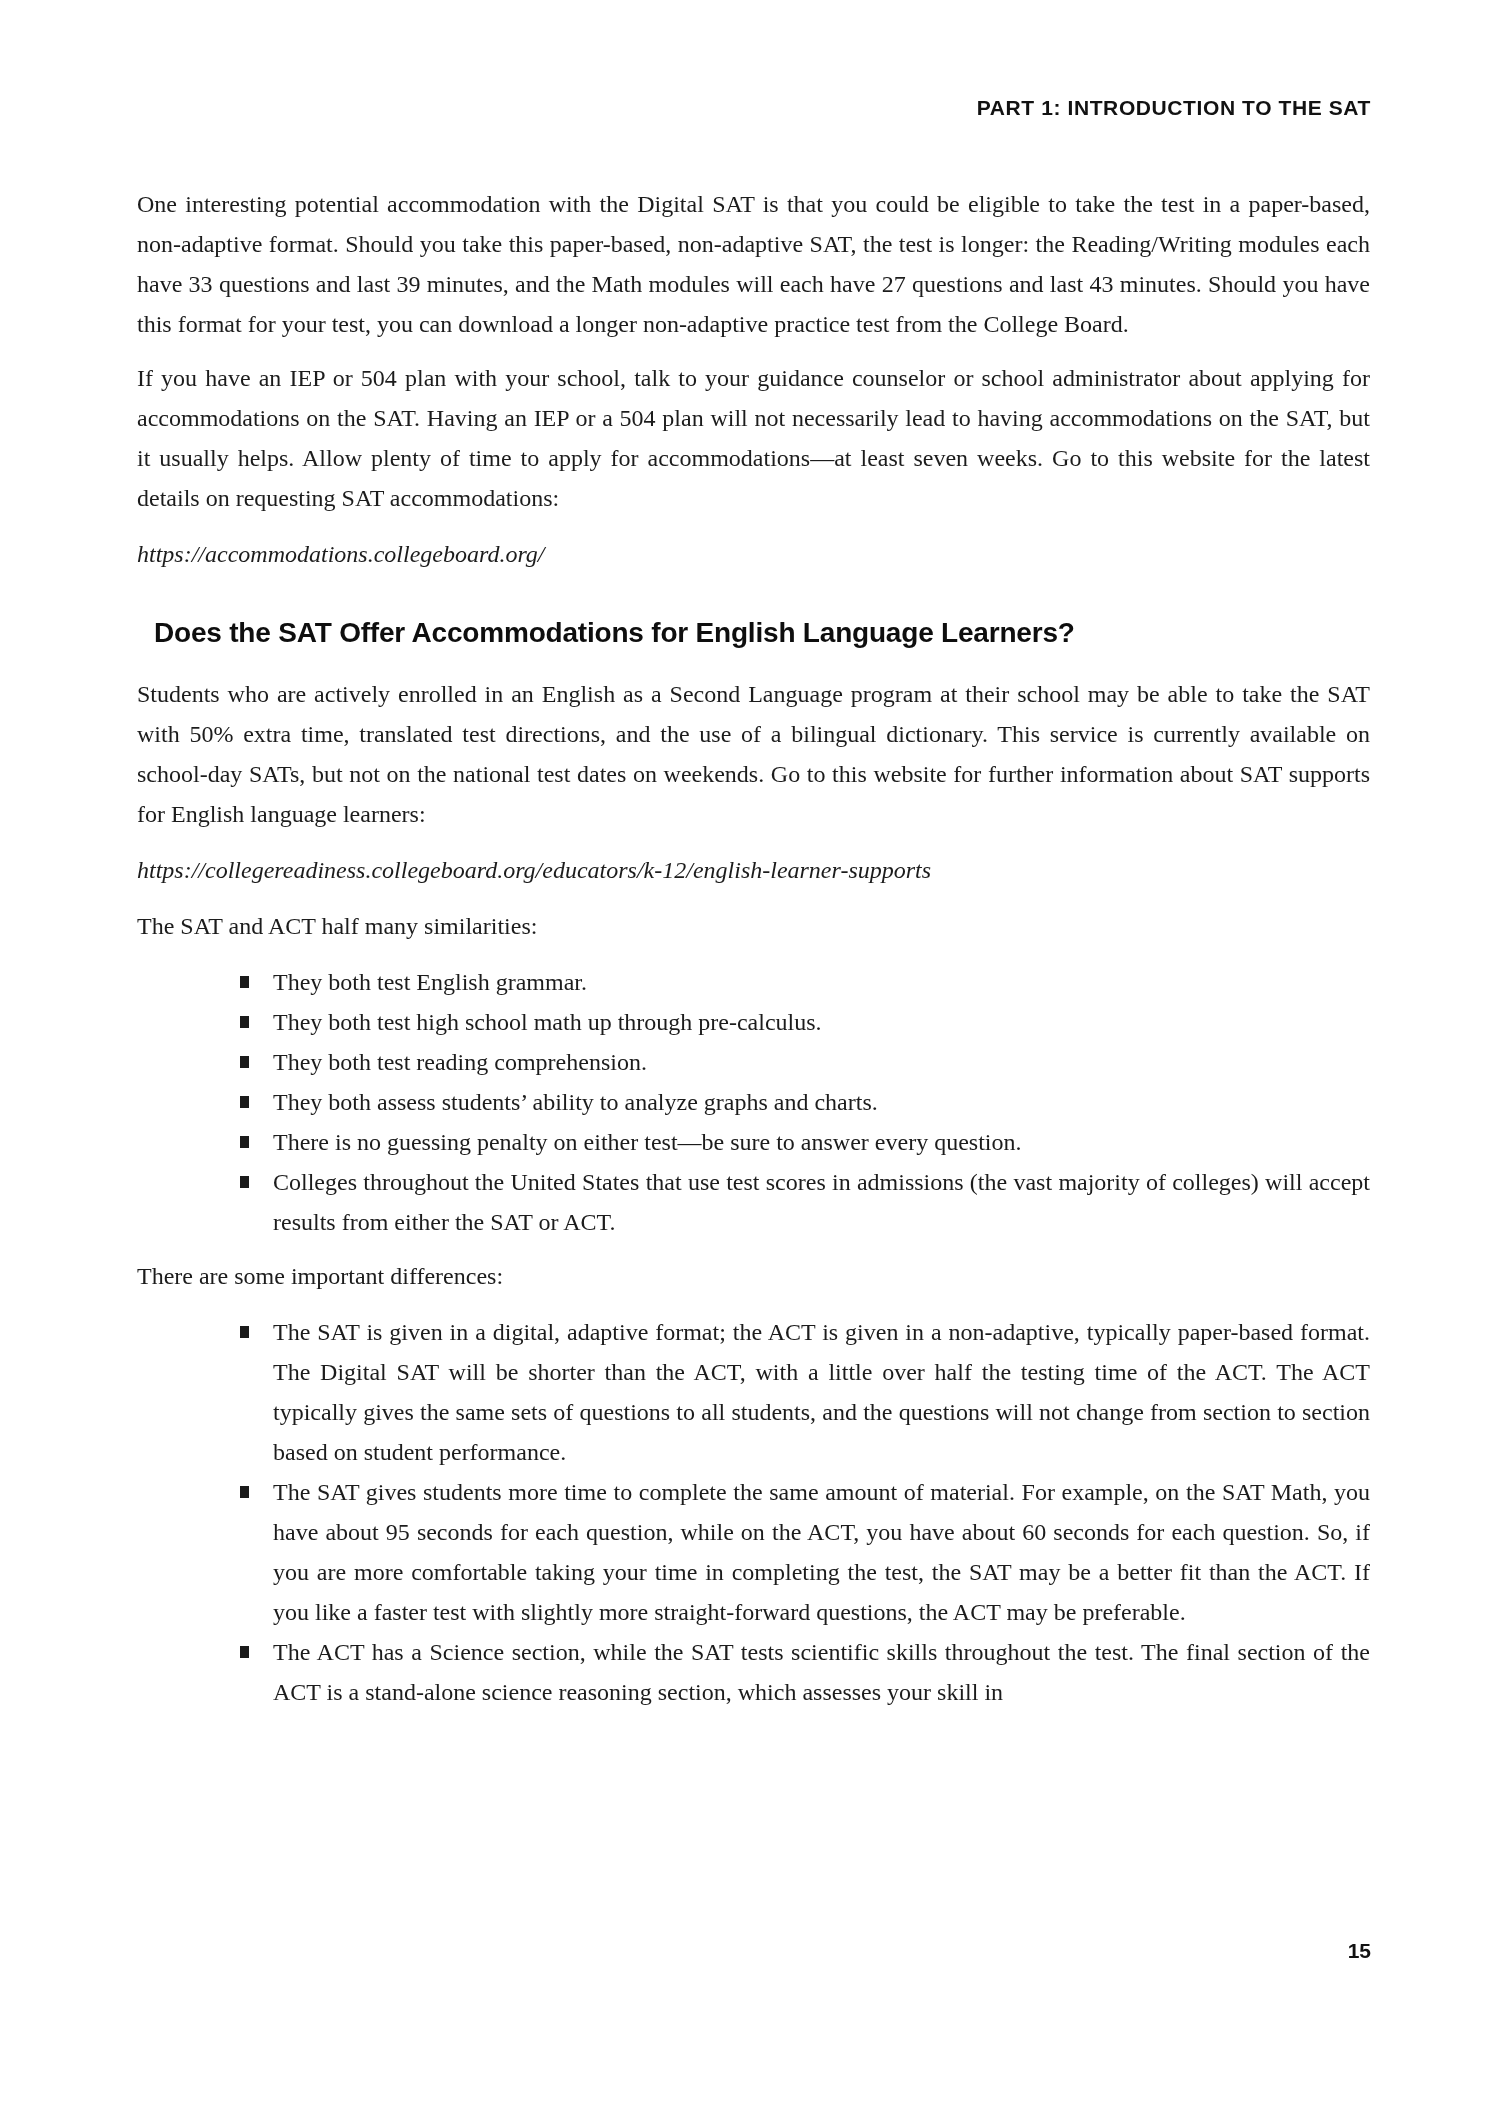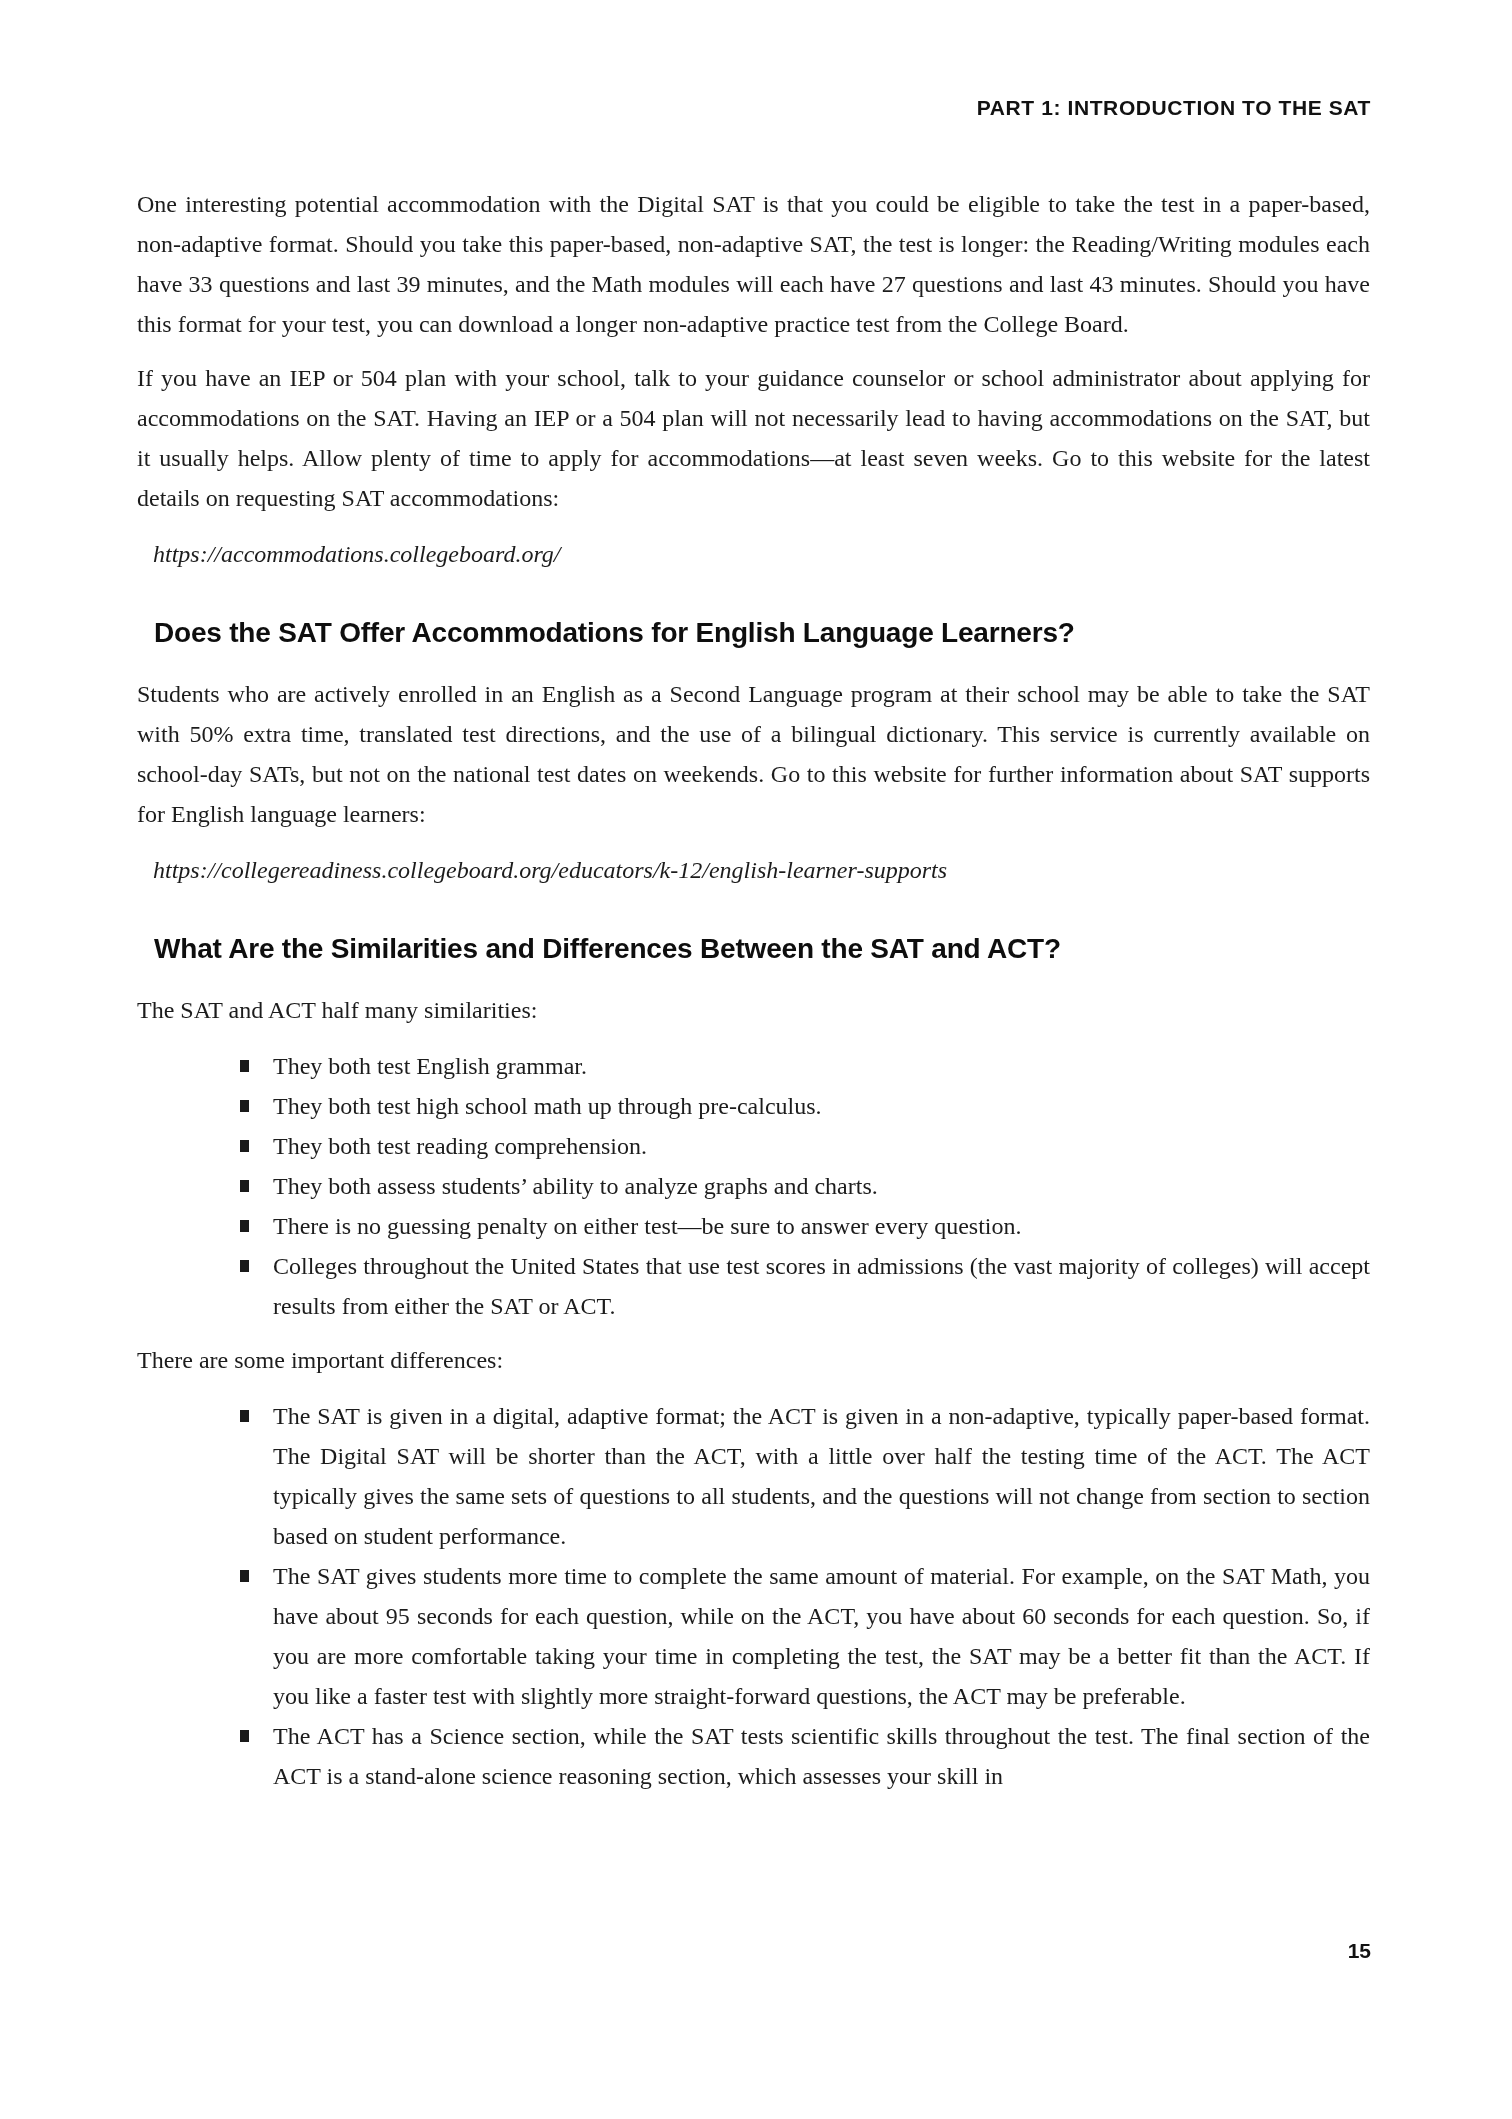--- a/index.html
+++ b/index.html
@@ -36,21 +36,21 @@
   .body-text {
     font-size: 24px;
     line-height: 40px;
     text-align: justify;
     margin: 0 0 14px 0;
   }
   .url-line {
     font-size: 24px;
     line-height: 40px;
     font-style: italic;
-    margin: 16px 0 16px 16px;
+    margin: 16px 0 16px 0;
   }
   .section-heading {
     font-family: "Liberation Sans", sans-serif;
     font-weight: bold;
     font-size: 28px;
     line-height: 34px;
     letter-spacing: -0.2px;
     color: #0e0e0e;
     margin: 42px 0 24px 17px;
   }
@@ -100,21 +100,20 @@
     <p class="body-text">If you have an IEP or 504 plan with your school, talk to your guidance counselor or school administrator about applying for accommodations on the SAT. Having an IEP or a 504 plan will not necessarily lead to having accommodations on the SAT, but it usually helps. Allow plenty of time to apply for accommodations—at least seven weeks. Go to this website for the latest details on requesting SAT accommodations:</p>
 
     <p class="url-line">https://accommodations.collegeboard.org/</p>
 
     <h2 class="section-heading">Does the SAT Offer Accommodations for English Language Learners?</h2>
 
     <p class="body-text">Students who are actively enrolled in an English as a Second Language program at their school may be able to take the SAT with 50% extra time, translated test directions, and the use of a bilingual dictionary. This service is currently available on school-day SATs, but not on the national test dates on weekends. Go to this website for further information about SAT supports for English language learners:</p>
 
     <p class="url-line">https://collegereadiness.collegeboard.org/educators/k-12/english-learner-supports</p>
 
-    <h2 class="section-heading">What Are the Similarities and Differences Between the SAT and ACT?</h2>
 
     <p class="body-text">The SAT and ACT half many similarities:</p>
 
     <ul class="square-list">
       <li>They both test English grammar.</li>
       <li>They both test high school math up through pre-calculus.</li>
       <li>They both test reading comprehension.</li>
       <li>They both assess students’ ability to analyze graphs and charts.</li>
       <li>There is no guessing penalty on either test—be sure to answer every question.</li>
       <li>Colleges throughout the United States that use test scores in admissions (the vast majority of colleges) will accept results from either the SAT or ACT.</li>

